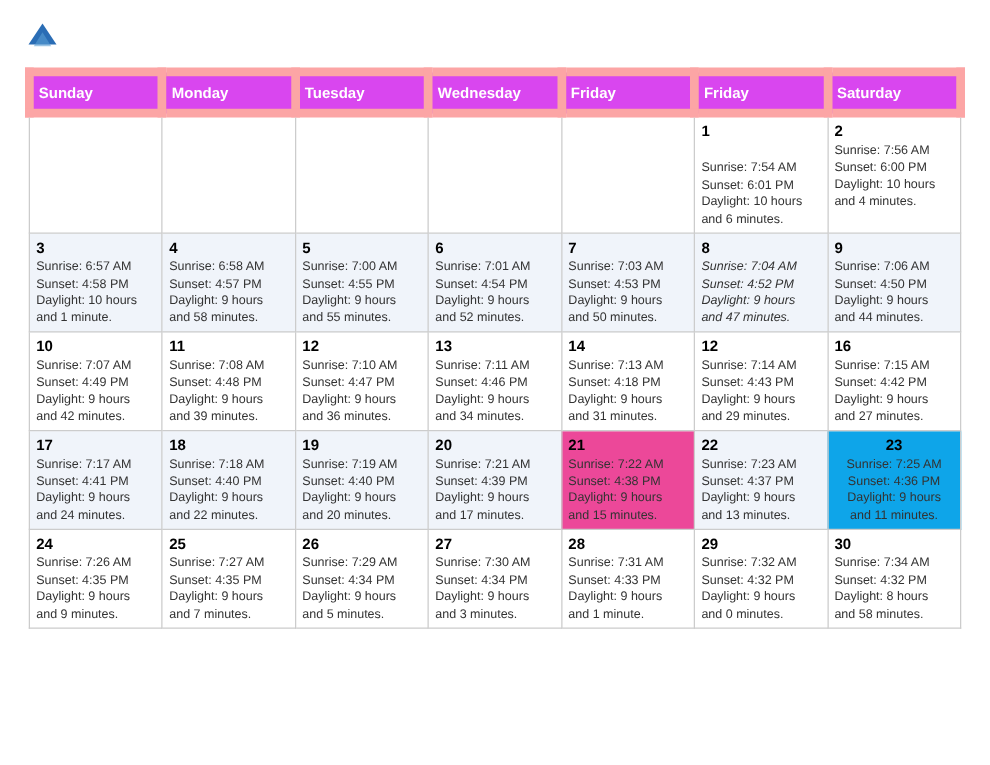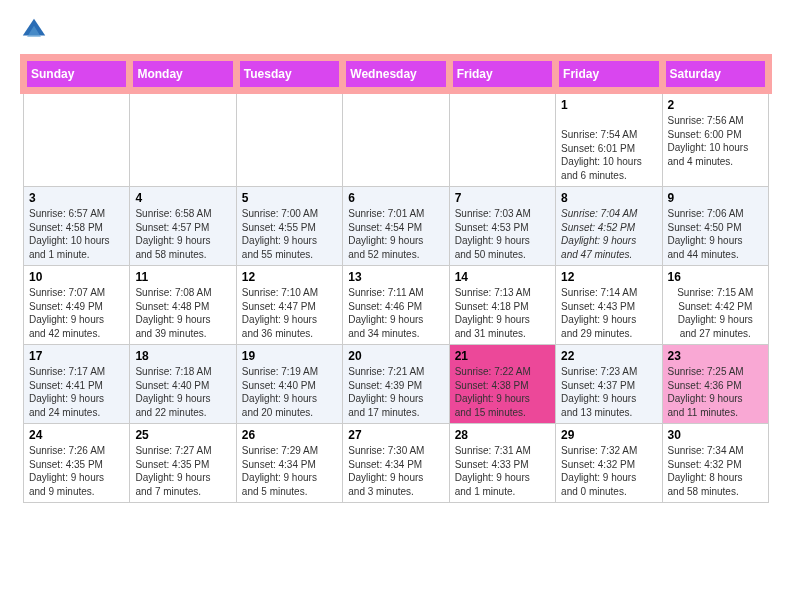--- a/index.html
+++ b/index.html
@@ -226,21 +226,21 @@
         </td>
         <td>
           <span class="day-number">12</span>
           <div class="day-info" style="white-space: pre-line;">Sunrise: 7:14 AM
 Sunset: 4:43 PM
 Daylight: 9 hours
 and 29 minutes.</div>
         </td>
         <td>
           <span class="day-number">16</span>
-          <div class="day-info" style="white-space: pre-line; text-align: center;">Sunrise: 7:15 AM
+          <div class="day-info" style="white-space: pre-line;">Sunrise: 7:15 AM
 Sunset: 4:42 PM
 Daylight: 9 hours
 and 27 minutes.</div>
         </td>
       </tr>
       <tr>
         <td style="background: rgb(240, 244, 250);">
           <span class="day-number">17</span>
           <div class="day-info" style="white-space: pre-line;">Sunrise: 7:17 AM
 Sunset: 4:41 PM
@@ -275,21 +275,21 @@
 Daylight: 9 hours
 and 15 minutes.</div>
         </td>
         <td style="background: rgb(240, 244, 250);">
           <span class="day-number">22</span>
           <div class="day-info" style="white-space: pre-line;">Sunrise: 7:23 AM
 Sunset: 4:37 PM
 Daylight: 9 hours
 and 13 minutes.</div>
         </td>
-        <td style="background: #f9a8d4;">
+        <td style="background: #0ea5e9; text-align: center;">
           <span class="day-number">23</span>
           <div class="day-info" style="white-space: pre-line;">Sunrise: 7:25 AM
 Sunset: 4:36 PM
 Daylight: 9 hours
 and 11 minutes.</div>
         </td>
       </tr>
       <tr>
         <td>
           <span class="day-number">24</span>

